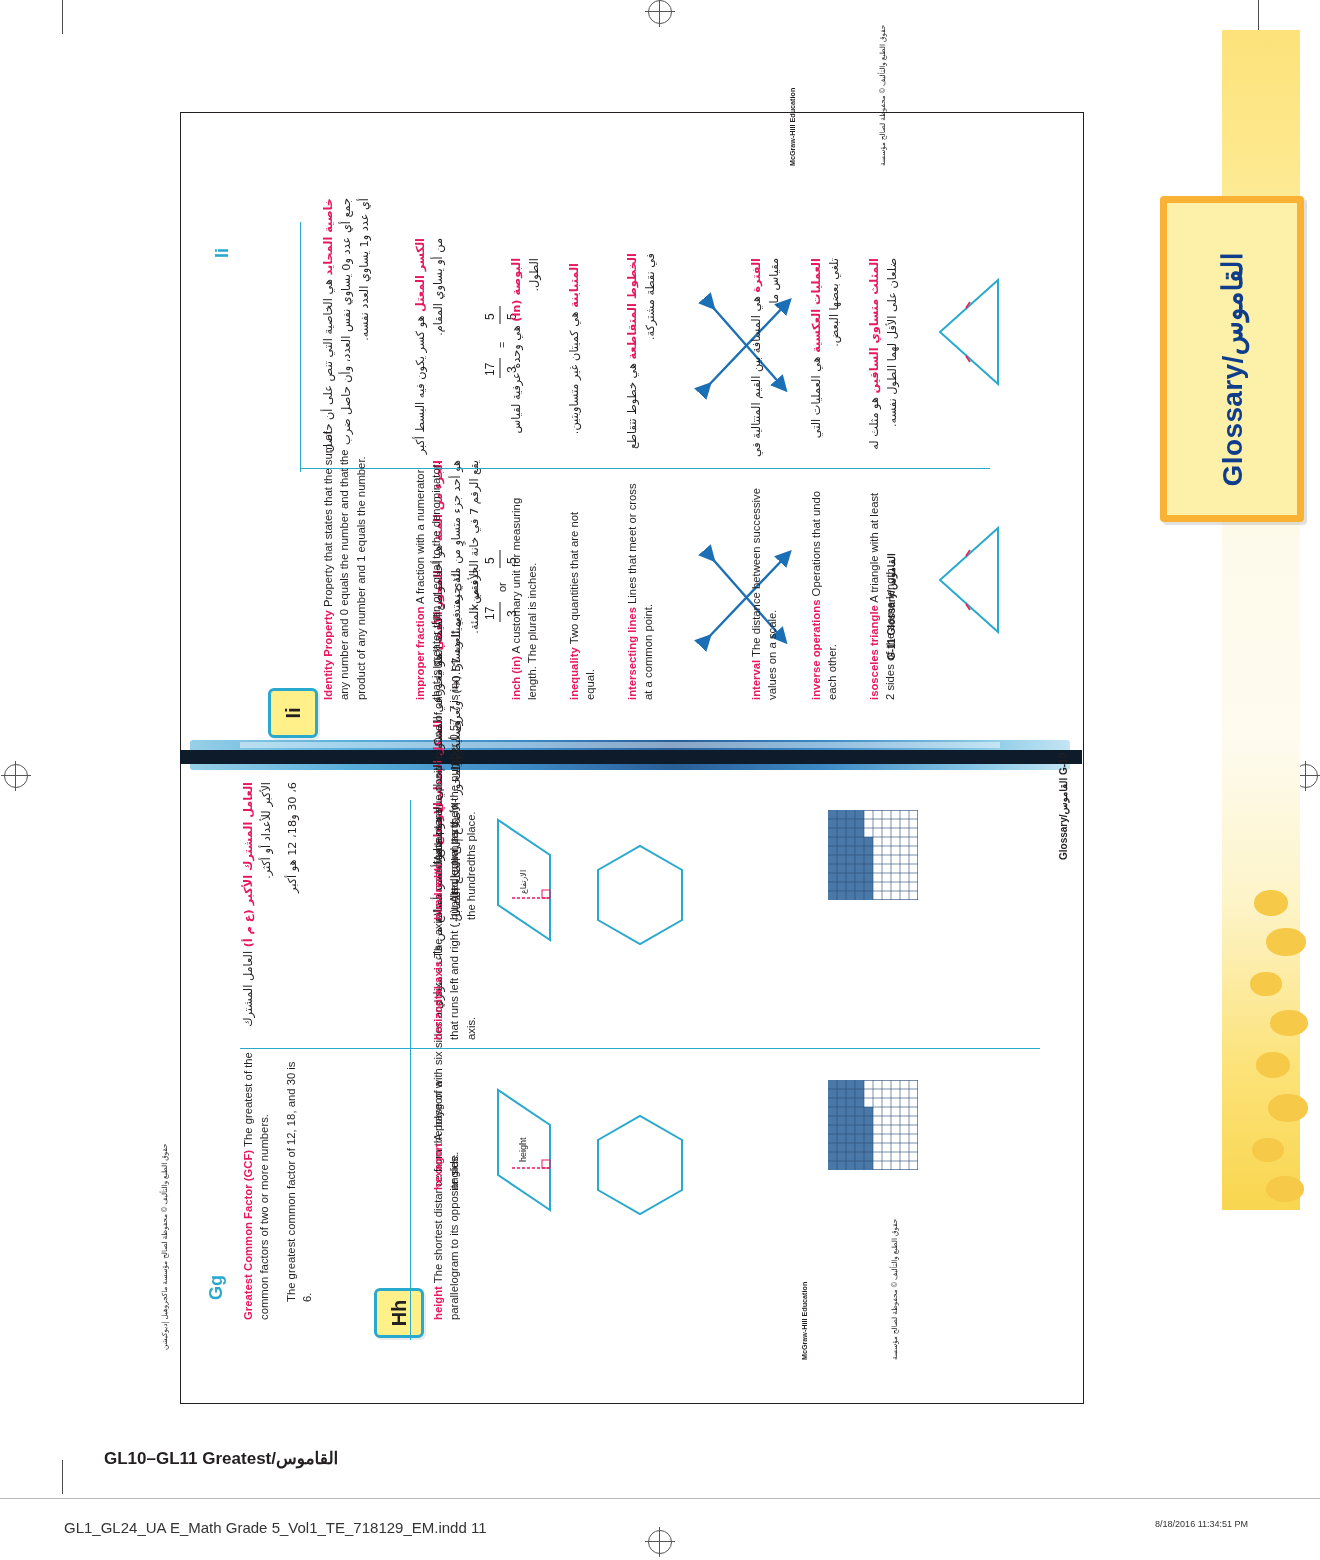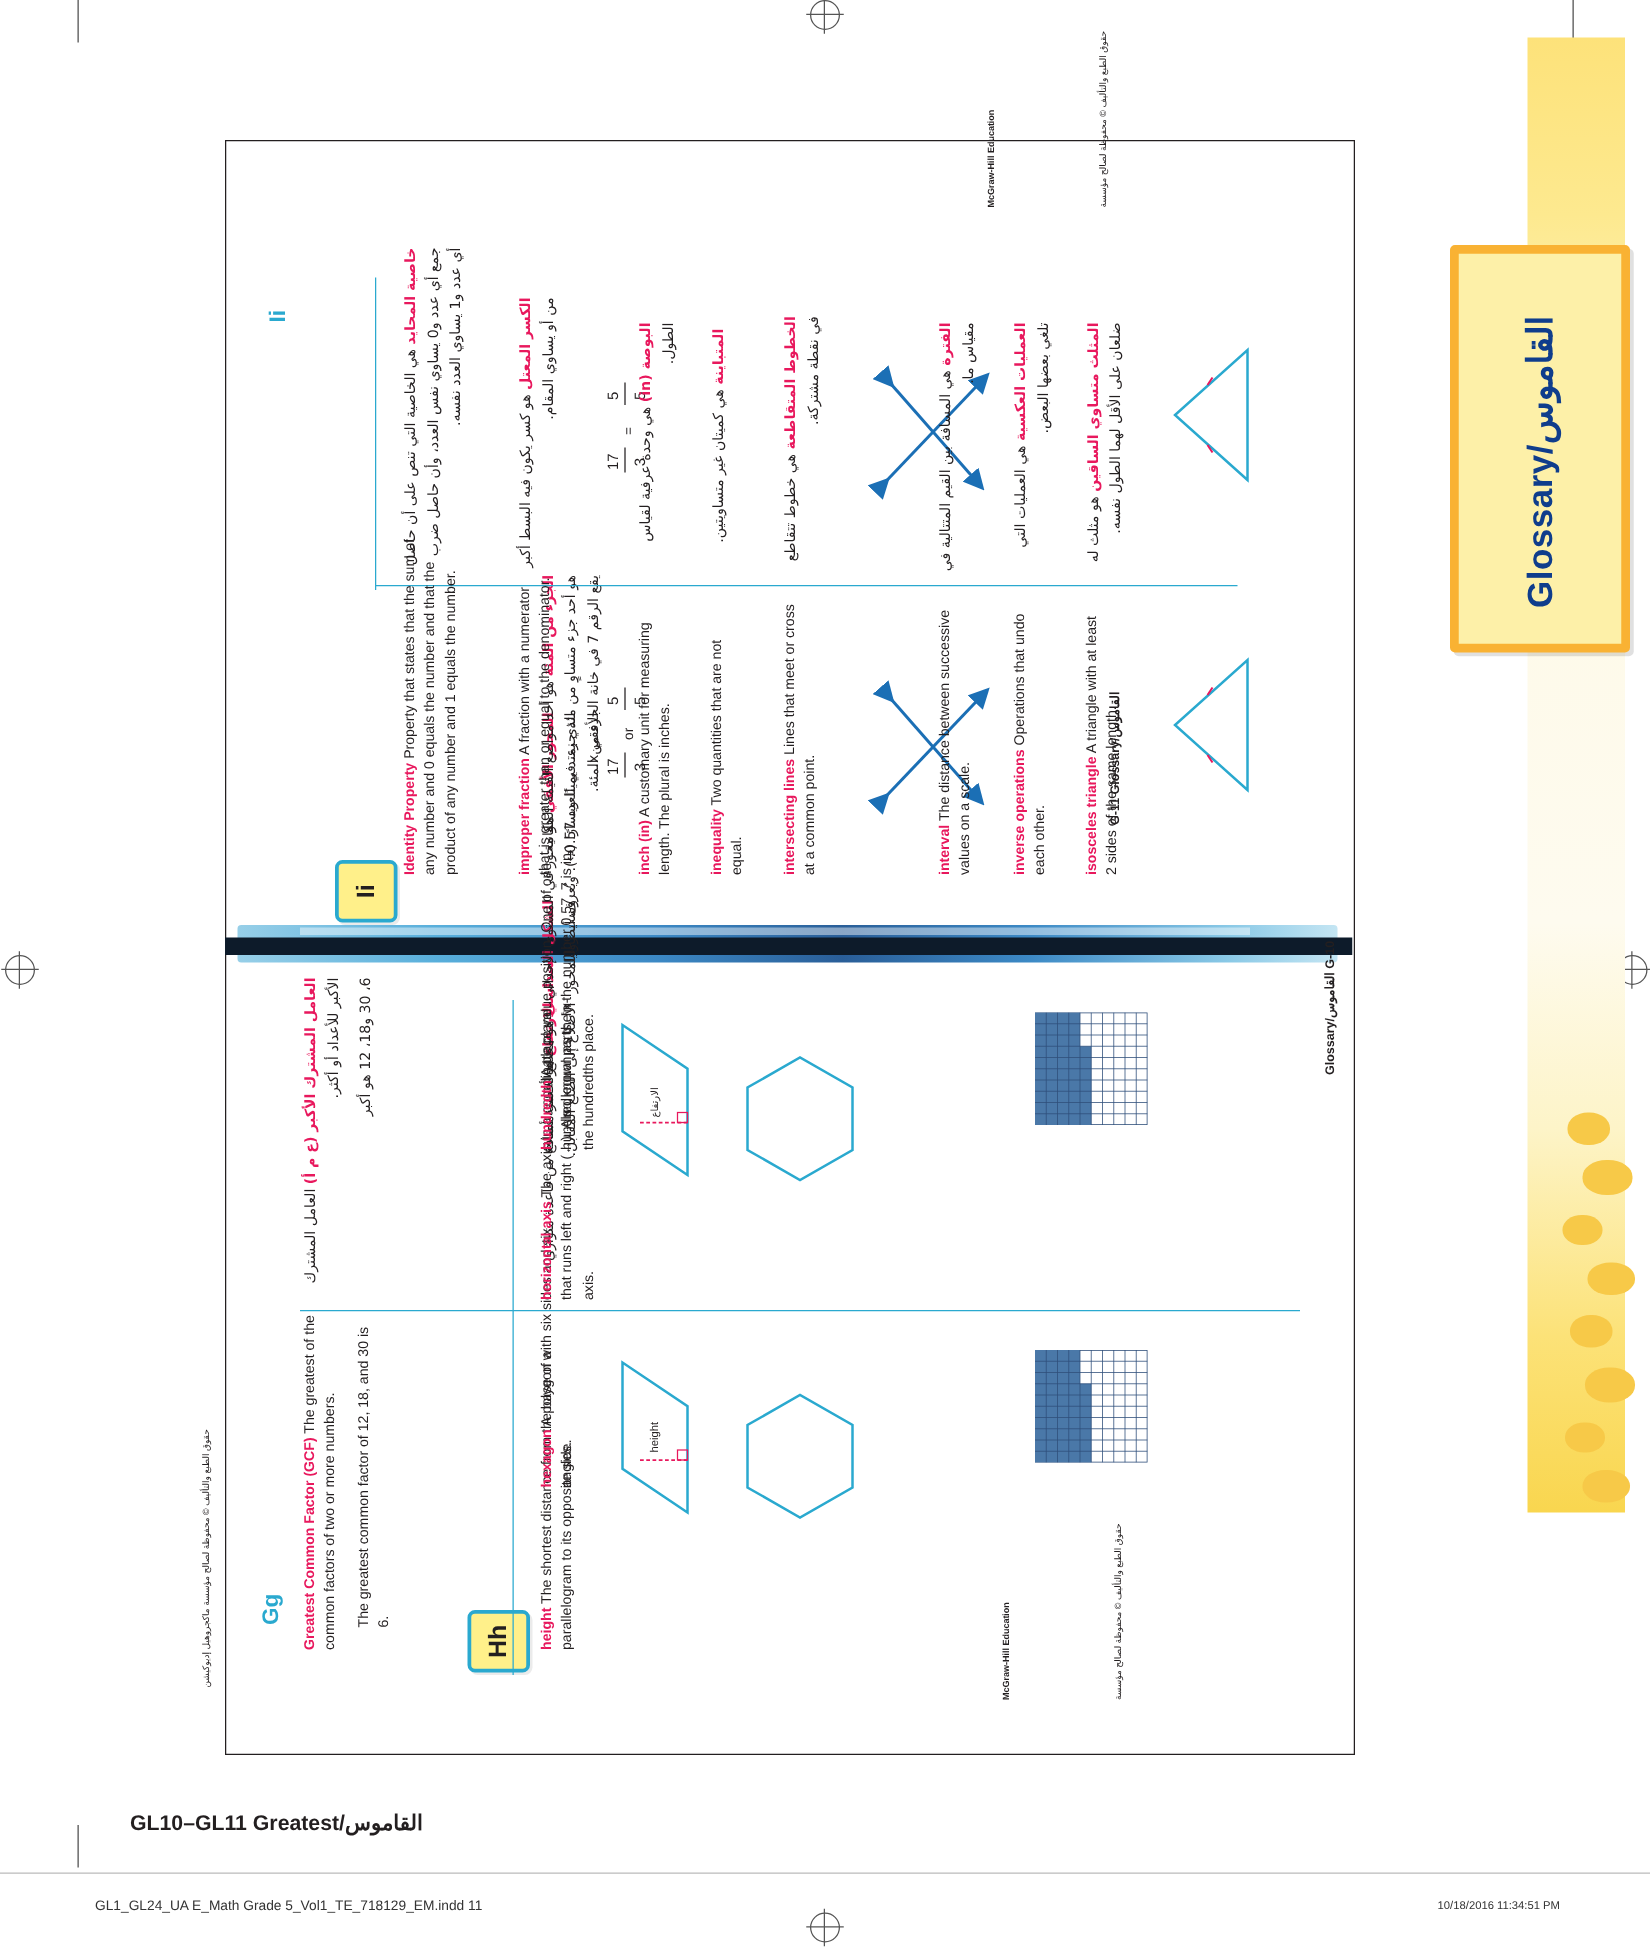--- a/index.html
+++ b/index.html
@@ -38,21 +38,21 @@
     position:absolute;left:-90px;top:150px;width:310px;
     transform:rotate(-90deg);text-align:center;
     font-size:28px;font-weight:bold;color:#0f3d8c;letter-spacing:.4px;
   }
 
   
   .slug{
     position:absolute;left:0;top:1498px;width:1320px;height:62px;
     border-top:1px solid #bbb;
   }
-  .slug .l{position:absolute;left:76px;top:20px;font-size:11px;color:#333;}
+  .slug .l{position:absolute;left:64px;top:20px;font-size:15px;color:#333;}
   .slug .r{position:absolute;right:72px;top:20px;font-size:9px;color:#333;}
 
   .booktitle{
     position:absolute;left:104px;top:1448px;font-size:17px;font-weight:bold;color:#231f20;
   }
   .blk{
     position:absolute;transform-origin:0 0;transform:rotate(-90deg);
   }
   .en{
     font-size:11.3px;line-height:1.45;color:#231f20;text-align:left;
@@ -446,14 +446,14 @@
     <polygon points="8,68 60,10 112,68" fill="none" stroke="#2aa9cf" stroke-width="2"></polygon>
     <line x1="30" y1="40" x2="36" y2="36" stroke="#e8185d" stroke-width="1.6"></line>
     <line x1="84" y1="36" x2="90" y2="40" stroke="#e8185d" stroke-width="1.6"></line>
   </svg>
 </div>
 
 <div class="booktitle">GL10–GL11   Greatest/القاموس</div>
 
 <div class="slug">
   <div class="l">GL1_GL24_UA E_Math Grade 5_Vol1_TE_718129_EM.indd   11</div>
-  <div class="r">10/18/2016   11:34:51 PM</div>
+  <div class="r">8/18/2016   11:34:51 PM</div>
 </div>
 
 </body></html>

